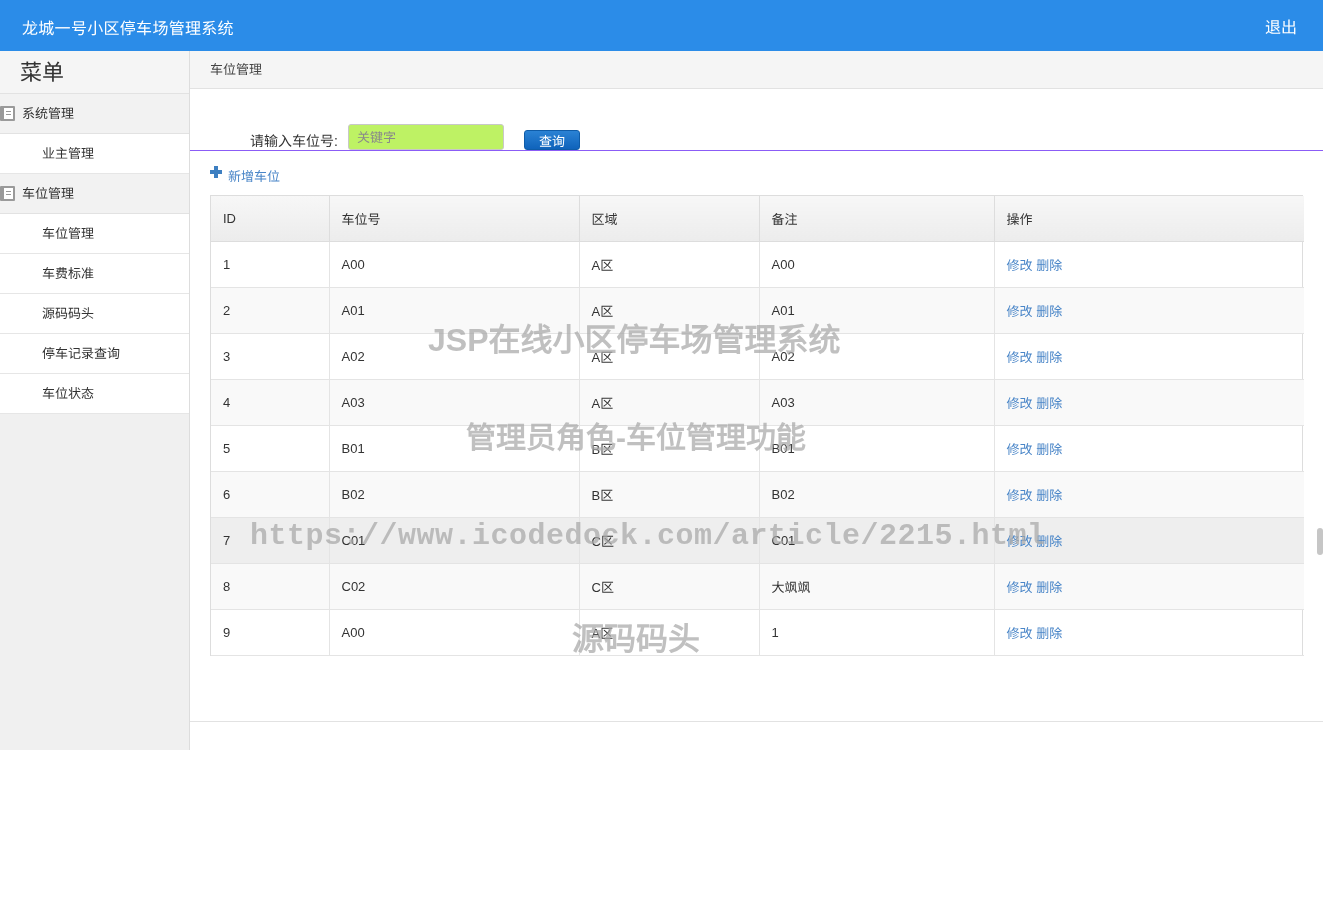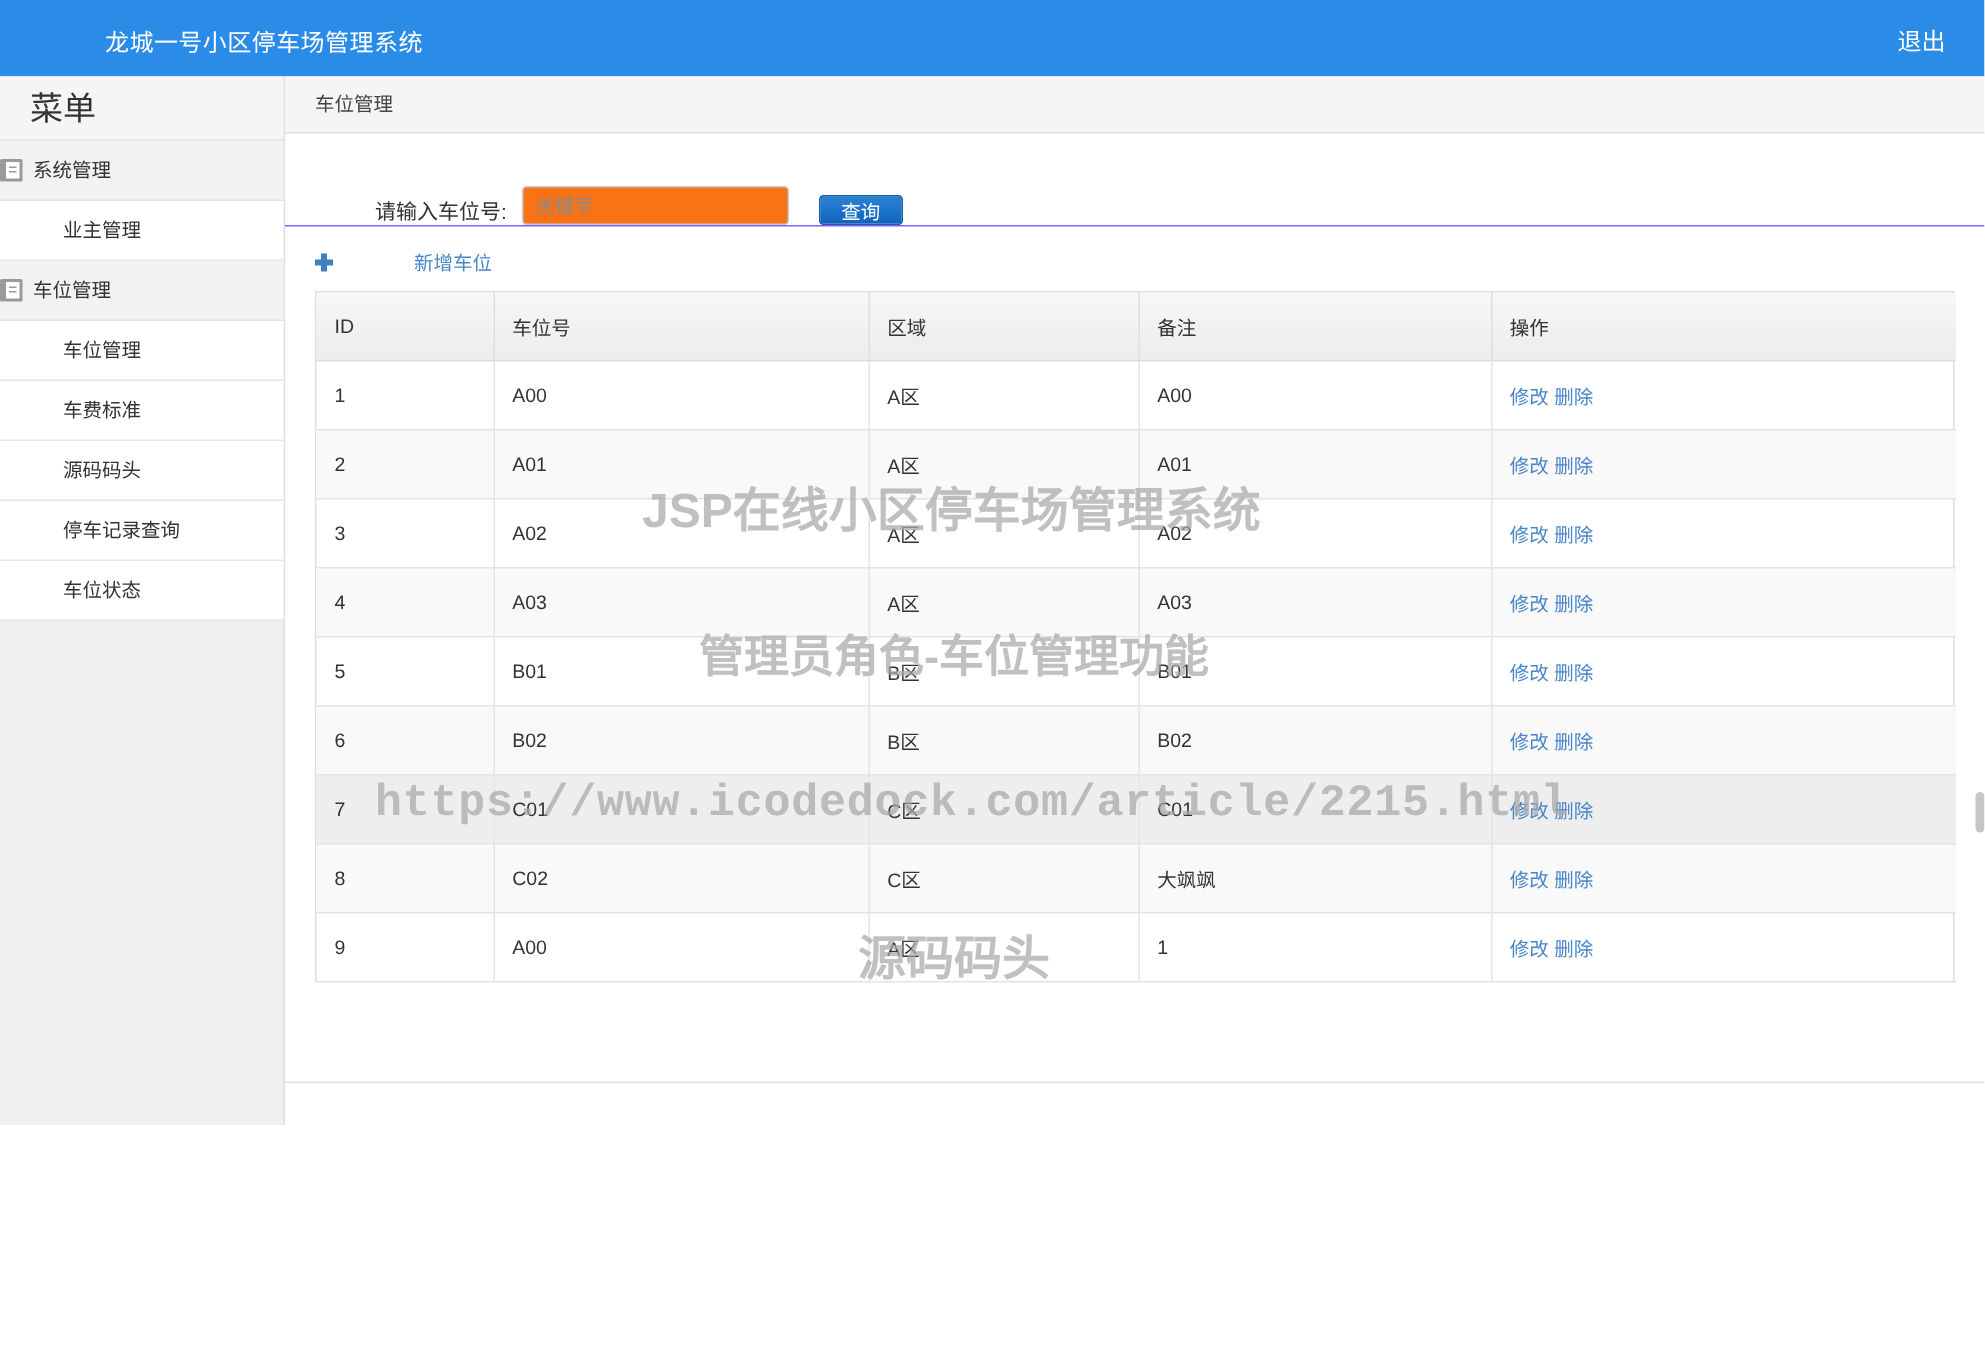--- a/index.html
+++ b/index.html
@@ -28,21 +28,20 @@
     box-sizing: border-box;
   }
   .topbar-title {
     position: absolute;
     left: 22px;
     top: 15px;
     font-size: 16px;
     color: #ffffff;
     letter-spacing: .3px;
     white-space: nowrap;
-    margin-left: 48px;
   }
   .topbar-logout {
     position: absolute;
     right: 26px;
     top: 14px;
     font-size: 16px;
     color: #ffffff;
     text-decoration: none;
     white-space: nowrap;
     cursor: pointer;
@@ -152,31 +151,31 @@
     align-items: flex-end;
     padding-left: 60px;
   }
   .search-label {
     font-size: 14px;
     color: #333333;
     margin-right: 10px;
     white-space: nowrap;
   }
   .search-input {
-    width: 178px;
+    width: 156px;
     height: 26px;
     border: 1px solid #c8c8c8;
     border-radius: 3px;
     padding: 0 8px;
     font-size: 13px;
     color: #333;
     box-sizing: border-box;
     font-family: "Liberation Sans", "DejaVu Sans", sans-serif;
     outline: none;
-    background: #f97316;
+    background: #bef264;
     margin-top: 32px;
   }
   .search-input::placeholder { color: #8a8a8a; }
   .search-btn {
     margin-left: 20px;
     height: 20px;
     padding: 0 14px;
     border: 1px solid #0f5ca8;
     border-radius: 3px;
     background: linear-gradient(to bottom, #2a82d4 0%, #0f63bb 100%);
@@ -185,26 +184,24 @@
     font-family: "Liberation Sans", "DejaVu Sans", sans-serif;
     cursor: pointer;
     white-space: nowrap;
   }
 
   .add-row {
     padding: 14px 0 10px 20px;
   }
   .add-link {
     display: inline-flex;
-    align-items: center;
     color: #4a86c8;
     font-size: 13px;
     text-decoration: none;
     cursor: pointer;
-    gap: 48px;
   }
   .plus-icon {
     position: relative;
     display: inline-block;
     width: 12px;
     height: 12px;
     margin-right: 6px;
   }
   .plus-icon::before, .plus-icon::after {
     content: "";

